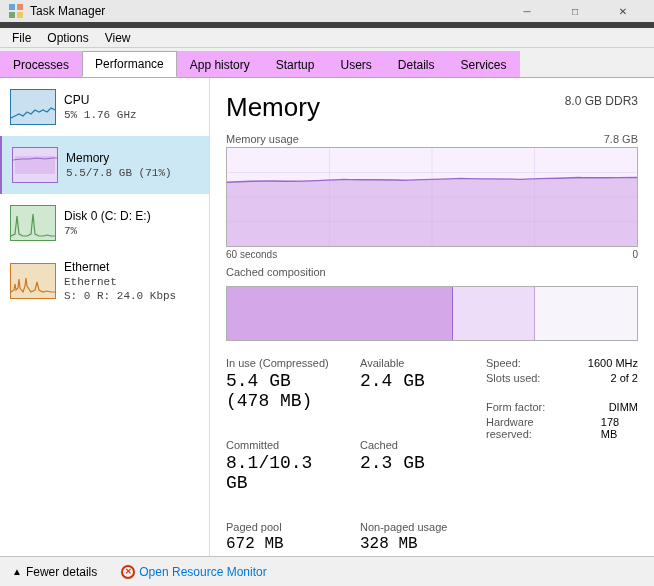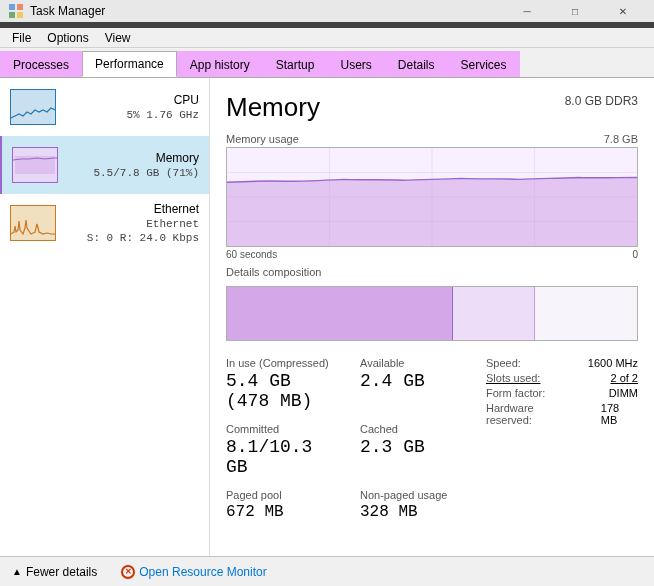--- a/index.html
+++ b/index.html
@@ -102,21 +102,20 @@
       height: calc(586px - 28px - 20px - 30px - 30px);
       background: #fff;
     }
 
     
     .sidebar {
       width: 210px;
       background: #fff;
       border-right: 1px solid #ddd;
       overflow-y: auto;
-      text-align: right;
     }
     .sidebar-item {
       padding: 8px 10px;
       cursor: pointer;
       border-bottom: none;
       display: flex;
       align-items: center;
       gap: 8px;
       height: 58px;
     }
@@ -324,20 +323,32 @@
           <rect x="2" y="8" width="40" height="18" fill="#d4a8e8" opacity="0.5"></rect>
           <polyline points="0,12 8,11 16,11 24,10 32,11 40,10 44,10" fill="none" stroke="#9966cc" stroke-width="1.2"></polyline>
         </svg>
       </div>
       <div class="sidebar-info">
         <div class="sidebar-label">Memory</div>
         <div class="sidebar-value">5.5/7.8 GB (71%)</div>
       </div>
     </div>
 
+    <div class="sidebar-item">
+      <div class="sidebar-graph graph-disk">
+        <svg width="44" height="34" viewBox="0 0 44 34">
+          <rect width="44" height="34" fill="#d0e8d0"></rect>
+          <polyline points="0,30 4,28 6,10 8,28 12,30 16,30 20,28 22,8 24,28 28,30 32,30 36,29 40,30 44,30" fill="none" stroke="#559955" stroke-width="1.2"></polyline>
+        </svg>
+      </div>
+      <div class="sidebar-info">
+        <div class="sidebar-label">Disk 0 (C: D: E:)</div>
+        <div class="sidebar-value">7%</div>
+      </div>
+    </div>
 
     <div class="sidebar-item">
       <div class="sidebar-graph graph-ethernet">
         <svg width="44" height="34" viewBox="0 0 44 34">
           <rect width="44" height="34" fill="#f0e0c0"></rect>
           <polyline points="0,28 3,26 4,20 5,26 7,24 8,15 9,24 12,28 14,22 15,14 16,22 20,28 24,26 26,18 28,26 32,28 36,27 40,28 44,28" fill="none" stroke="#cc7722" stroke-width="1.2"></polyline>
         </svg>
       </div>
       <div class="sidebar-info">
         <div class="sidebar-label">Ethernet</div>
@@ -376,34 +387,34 @@
         </svg>
       </div>
       <div style="display:flex;justify-content:space-between;margin-top:2px;">
         <span style="font-size:10px;color:#555;">60 seconds</span>
         <span style="font-size:10px;color:#555;">0</span>
       </div>
     </div>
 
     <div class="chart-container">
       <div class="chart-label">
-        <span>Details composition</span>
+        <span>Cached composition</span>
       </div>
       <div class="chart-box chart-comp">
         <div class="mem-comp-bar">
           <div class="mem-comp-used" style="width:55%;"></div>
           <div class="mem-comp-standby" style="width:20%;"></div>
           <div class="mem-comp-free" style="flex:1;"></div>
         </div>
       </div>
     </div>
 
     <div style="display:flex;margin-top:12px;gap:0;">
       <div style="flex:1;">
-        <div style="display:grid;grid-template-columns:1fr 1fr;gap:0 16px;">
+        <div style="display:grid;grid-template-columns:1fr 1fr;gap:16px 16px;">
           <div class="stat-item">
             <div class="stat-label">In use (Compressed)</div>
             <div class="stat-value">5.4 GB (478 MB)</div>
           </div>
           <div class="stat-item">
             <div class="stat-label">Available</div>
             <div class="stat-value">2.4 GB</div>
           </div>
           <div class="stat-item">
             <div class="stat-label">Committed</div>
@@ -421,21 +432,21 @@
             <div class="stat-label">Non-paged usage</div>
             <div class="stat-value" style="font-size:16px;">328 MB</div>
           </div>
         </div>
       </div>
       <div style="width:160px;padding-left:8px;padding-top:4px;">
         <div class="right-stat-row" style="margin-bottom:3px;">
           <span class="right-stat-label">Speed:</span>
           <span class="right-stat-value">1600 MHz</span>
         </div>
-        <div class="right-stat-row" style="margin-bottom:3px;text-decoration:underline;">
+        <div class="right-stat-row" style="margin-bottom:17px;">
           <span class="right-stat-label">Slots used:</span>
           <span class="right-stat-value">2 of 2</span>
         </div>
         <div class="right-stat-row" style="margin-bottom:3px;">
           <span class="right-stat-label">Form factor:</span>
           <span class="right-stat-value">DIMM</span>
         </div>
         <div class="right-stat-row" style="margin-bottom:3px;">
           <span class="right-stat-label">Hardware reserved:</span>
           <span class="right-stat-value">178 MB</span>

